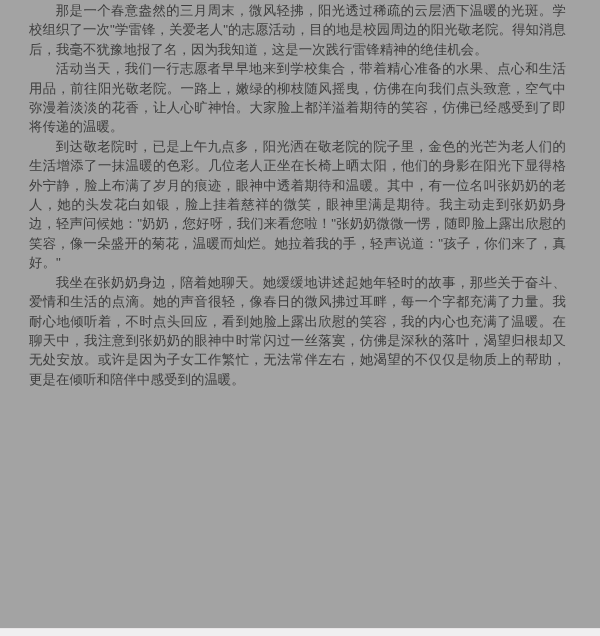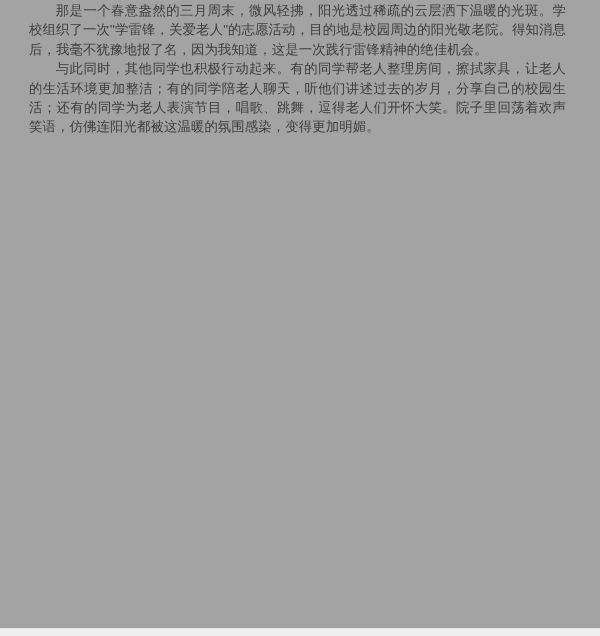--- a/index.html
+++ b/index.html
@@ -45,16 +45,18 @@
     border-top: 1px solid #e7e5e6;
     box-sizing: border-box;
   }
 </style>
 </head>
 <body>
 
 <div class="screen">
   <div class="essay">
     <p>那是一个春意盎然的三月周末，微风轻拂，阳光透过稀疏的云层洒下温暖的光斑。学校组织了一次"学雷锋，关爱老人"的志愿活动，目的地是校园周边的阳光敬老院。得知消息后，我毫不犹豫地报了名，因为我知道，这是一次践行雷锋精神的绝佳机会。</p>
-    <p>与此同时，其他同学也积极行动起来。有的同学帮老人整理房间，擦拭家具，让老人的生活环境更加整洁；有的同学陪老人聊天，听他们讲述过去的岁月，分享自己的校园生活；还有的同学为老人表演节目，唱歌、跳舞，逗得老人们开怀大笑。院子里回荡着欢声笑语，仿佛连阳光都被这温暖的氛围感染，变得更加明媚。</p>
+    <p>活动当天，我们一行志愿者早早地来到学校集合，带着精心准备的水果、点心和生活用品，前往阳光敬老院。一路上，嫩绿的柳枝随风摇曳，仿佛在向我们点头致意，空气中弥漫着淡淡的花香，让人心旷神怡。大家脸上都洋溢着期待的笑容，仿佛已经感受到了即将传递的温暖。</p>
+    <p>到达敬老院时，已是上午九点多，阳光洒在敬老院的院子里，金色的光芒为老人们的生活增添了一抹温暖的色彩。几位老人正坐在长椅上晒太阳，他们的身影在阳光下显得格外宁静，脸上布满了岁月的痕迹，眼神中透着期待和温暖。其中，有一位名叫张奶奶的老人，她的头发花白如银，脸上挂着慈祥的微笑，眼神里满是期待。我主动走到张奶奶身边，轻声问候她："奶奶，您好呀，我们来看您啦！"张奶奶微微一愣，随即脸上露出欣慰的笑容，像一朵盛开的菊花，温暖而灿烂。她拉着我的手，轻声说道："孩子，你们来了，真好。"</p>
+    <p>我坐在张奶奶身边，陪着她聊天。她缓缓地讲述起她年轻时的故事，那些关于奋斗、爱情和生活的点滴。她的声音很轻，像春日的微风拂过耳畔，每一个字都充满了力量。我耐心地倾听着，不时点头回应，看到她脸上露出欣慰的笑容，我的内心也充满了温暖。在聊天中，我注意到张奶奶的眼神中时常闪过一丝落寞，仿佛是深秋的落叶，渴望归根却又无处安放。或许是因为子女工作繁忙，无法常伴左右，她渴望的不仅仅是物质上的帮助，更是在倾听和陪伴中感受到的温暖。</p>
   </div>
   <div class="footer-strip"></div>
 </div>
 
 </body></html>

